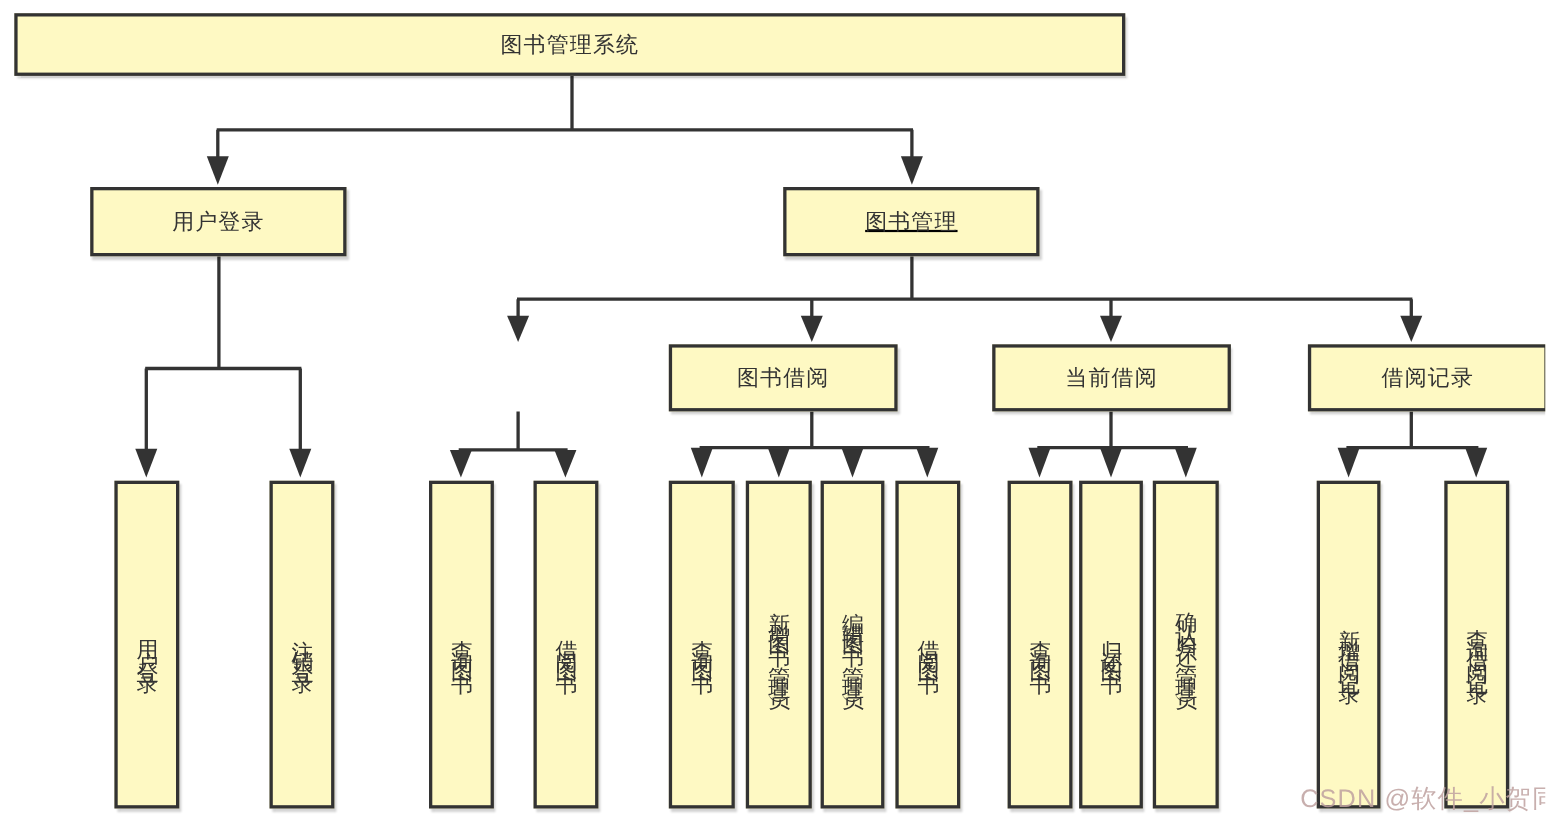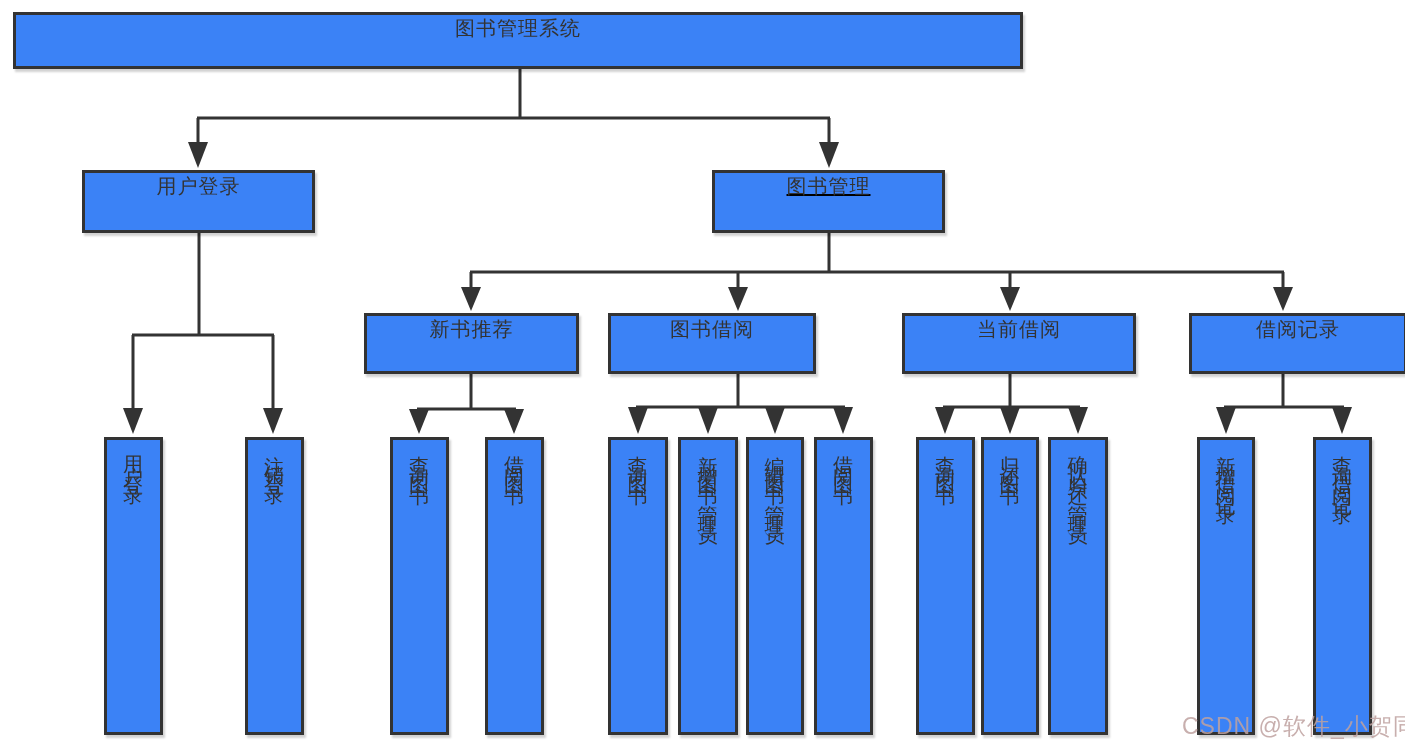--- a/index.html
+++ b/index.html
@@ -18,23 +18,23 @@
   .wires {
     position: absolute;
     left: 0;
     top: 0;
     z-index: 0;
   }
   .box {
     position: absolute;
     box-sizing: border-box;
     border: 3px solid #333333;
-    background: #3b82f6;
+    background: #fef9c3;
     display: flex;
-    align-items: flex-start;
+    align-items: center;
     justify-content: center;
     z-index: 1;
     box-shadow: 2px 3px 2px rgba(0,0,0,0.18);
   }
   .hlabel {
     font-size: 20px;
     color: #333333;
     letter-spacing: 1px;
     white-space: nowrap;
   }
@@ -107,27 +107,24 @@
     <span class="hlabel">图书管理系统</span>
   </div>
 
   <div class="box" style="left:82px; top:170px; width:233px; height:63px;">
     <span class="hlabel">用户登录</span>
   </div>
   <div class="box" style="left:712px; top:170px; width:233px; height:63px;text-decoration:underline;">
     <span class="hlabel">图书管理</span>
   </div>
 
-  <div class="box" style="left:364px; top:313px; width:215px; height:61px;">
-    <span class="hlabel">新书推荐</span>
-  </div>
   <div class="box" style="left:608px; top:313px; width:208px; height:61px;">
     <span class="hlabel">图书借阅</span>
   </div>
-  <div class="box" style="left:902px; top:313px; width:234px; height:61px;">
+  <div class="box" style="left:902px; top:313px; width:217px; height:61px;">
     <span class="hlabel">当前借阅</span>
   </div>
   <div class="box" style="left:1174px; top:313px; width:218px; height:61px;margin-left:15px;">
     <span class="hlabel">借阅记录</span>
   </div>
 
   <div class="box vbox" style="left:104px; width:59px;">
     <span class="vlabel">用户登录</span>
   </div>
   <div class="box vbox" style="left:245px; width:59px;">

